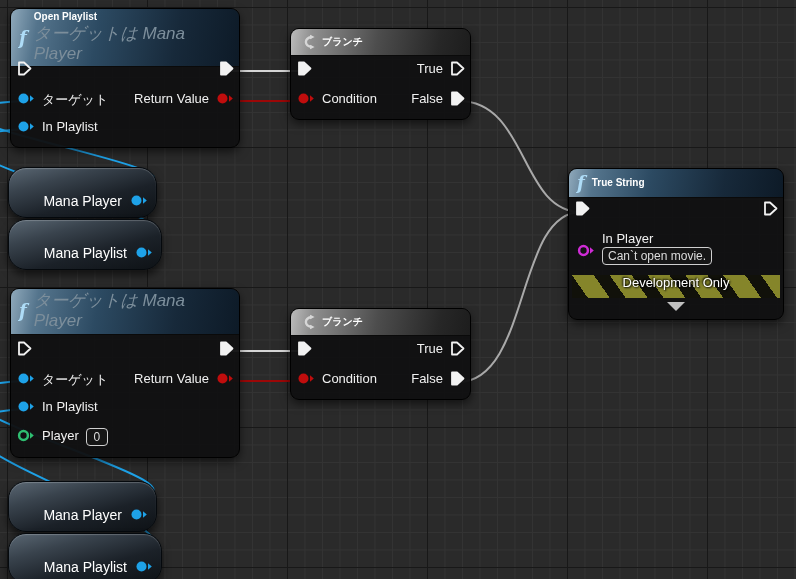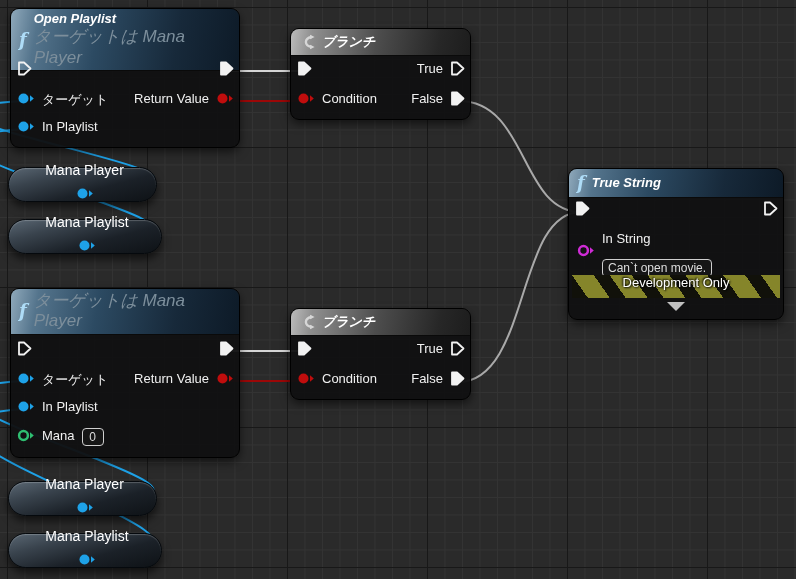--- a/index.html
+++ b/index.html
@@ -24,30 +24,30 @@
     box-shadow:0 4px 10px rgba(0,0,0,.55);
   }
   .hdr{
     display:flex;align-items:center;gap:7px;
     border-radius:8px 8px 0 0;border-bottom:1px solid #0a0a0a;
     padding:2px 8px;
   }
   .fn-hdr{background:linear-gradient(100deg,#8fa9bb 0%,#54748c 12%,#2c4a62 38%,#17293a 72%,#0d1a27 100%);}
   .br-hdr{background:linear-gradient(100deg,#bcbcbc 0%,#8f8f8f 12%,#4d4d4d 48%,#272727 82%,#1d1d1d 100%);height:22px;}
   .f-icon{font-family:"DejaVu Serif","Liberation Serif",serif;font-style:italic;font-weight:bold;font-size:18px;color:#aedcf7;line-height:1;}
-  .hdr-title{font-size:13px;font-weight:bold;color:#fff;line-height:1.25;font-style:italic;}
+  .hdr-title{font-size:10px;font-weight:bold;color:#fff;line-height:1.25;}
   .hdr-sub{font-size:17px;font-style:italic;color:#7c8e9b;line-height:1.2;}
   .row{position:absolute;display:flex;align-items:flex-start;gap:7px;font-size:13px;white-space:nowrap;}
   .pin{display:inline-flex;align-items:center;}
   .pill{
     position:absolute;z-index:2;display:flex;align-items:center;justify-content:flex-end;gap:8px;
-    padding:0 8px 0 12px;border:1px solid #05090d;border-radius:18px;
+    padding:16px 8px 0 12px;border:1px solid #05090d;border-radius:18px;
     background:linear-gradient(165deg,#5a6773 0%,#39434d 28%,#1b2128 62%,#0e1216 100%);
     box-shadow:0 5px 9px rgba(0,0,0,.6), inset 0 1px 1px rgba(255,255,255,.22);
-    font-size:14px;color:#fff;flex-direction:column;
+    font-size:14px;color:#fff;
   }
   .valuebox{
     display:inline-block;border:1px solid #cfcfcf;border-radius:4px;background:#161616;
     color:#dcdcdc;font-size:12px;line-height:16px;padding:0 5px;text-align:center;
   }
   .dev-banner{
     position:absolute;left:3px;right:3px;top:106px;height:23px;
     background:repeating-linear-gradient(55deg,#11110a 0px,#11110a 13px,#85852a 13px,#85852a 31px);
     display:flex;align-items:flex-start;justify-content:center;
     font-size:13px;color:#fff;text-shadow:1px 1px 2px #000,-1px -1px 2px #000;
@@ -242,21 +242,21 @@
         </span>
       <span>In Playlist</span>
     </div>
     <div class="row" style="left:6px;top:139px;">
       <span class="pin">
           <svg width="18" height="15" viewBox="0 0 18 15">
             <circle cx="6.5" cy="7.5" r="4.4" fill="none" stroke="#2fbf71" stroke-width="2.5"></circle>
             <polygon points="13,4.2 16.8,7.5 13,10.8" fill="#2fbf71"></polygon>
           </svg>
         </span>
-      <span>Mana</span>
+      <span>Player</span>
       <span class="valuebox" style="min-width:10px;">0</span>
     </div>
   </div>
 
   <div class="node" style="left:290px;top:308px;width:179px;height:90px;">
     <div class="hdr br-hdr">
       <span style="display:inline-flex;">
         <svg width="16" height="16" viewBox="0 0 16 16">
           <path d="M12.5 3 C5 4.5 5 11.5 12.5 13" fill="none" stroke="#d6d6d6" stroke-width="2.3" stroke-linecap="round"></path>
           <polygon points="11,0.8 15.6,3 11,5.2" fill="#d6d6d6"></polygon>
@@ -319,22 +319,22 @@
         </span>
       </div>
     <div style="position:absolute;left:8px;top:62px;display:flex;align-items:flex-start;gap:7px;">
       <span class="pin" style="margin-top:12px;">
           <svg width="18" height="15" viewBox="0 0 18 15">
             <circle cx="6.5" cy="7.5" r="4.4" fill="none" stroke="#cf2bd6" stroke-width="2.5"></circle>
             <polygon points="13,4.2 16.8,7.5 13,10.8" fill="#cf2bd6"></polygon>
           </svg>
         </span>
       <div>
-        <div style="font-size:13px;">In String</div>
-        <div class="valuebox" style="margin-top:13px;">Can`t open movie.</div>
+        <div style="font-size:13px;">In Player</div>
+        <div class="valuebox" style="margin-top:1px;">Can`t open movie.</div>
       </div>
     </div>
     <div class="dev-banner">
       <span>Development Only</span>
     </div>
     <div class="expand-tri"></div>
   </div>
 
   <div class="pill" style="left:8px;top:481px;width:127px;height:33px;">
     <span>Mana Player</span>

